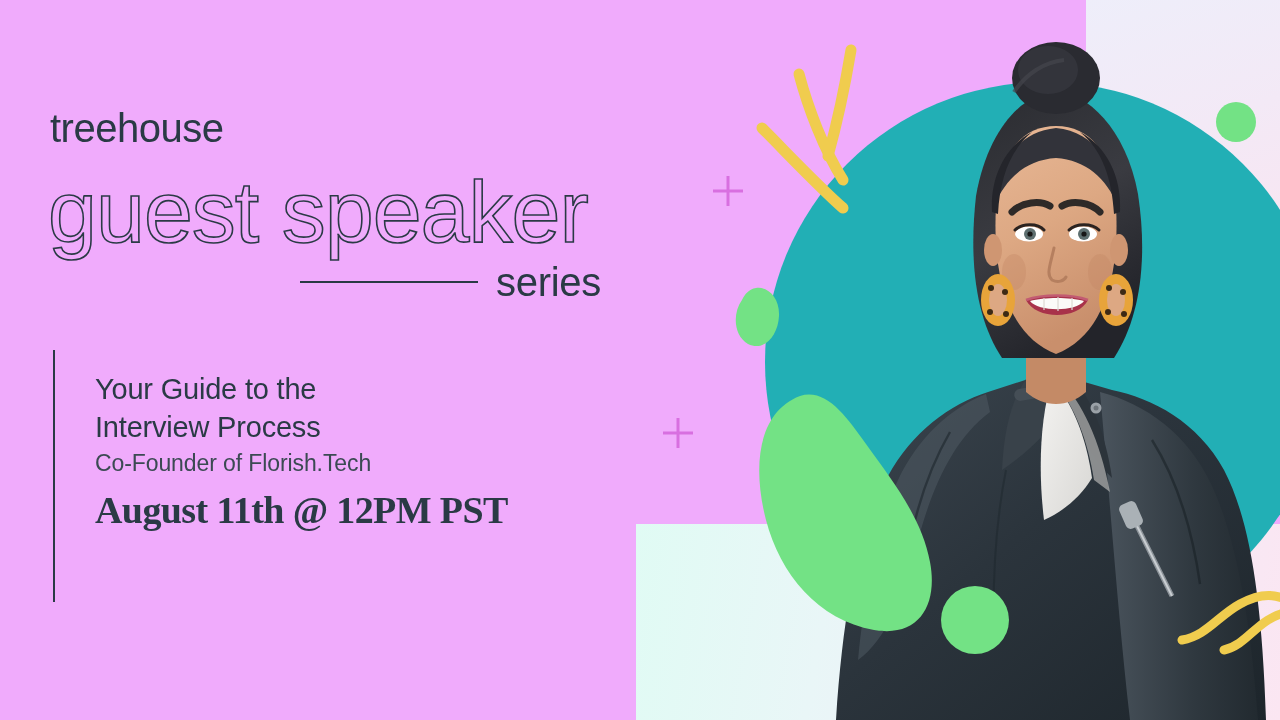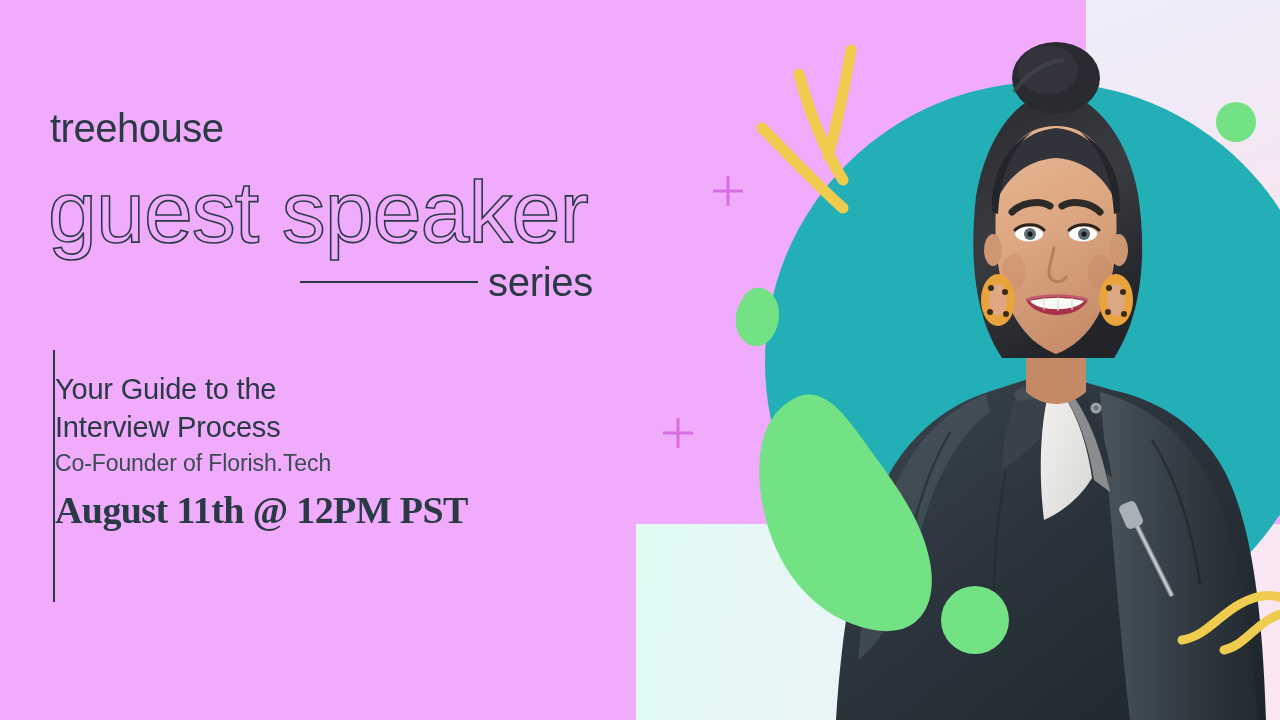--- a/index.html
+++ b/index.html
@@ -115,21 +115,21 @@
   }
 
   .series-row {
     position: absolute;
     left: 300px;
     top: 258px;
     width: 340px;
     height: 48px;
     display: flex;
     align-items: center;
-    gap: 10px;
+    gap: 18px;
   }
   .series-rule {
     width: 178px;
     height: 2px;
     background: #2a3a45;
     flex: none;
   }
   .series-label {
     font-size: 40px;
     font-weight: 400;
@@ -139,20 +139,21 @@
   }
 
   
   .detail-block {
     position: absolute;
     left: 53px;
     top: 350px;
     width: 560px;
     height: 252px;
     border-left: 2px solid #2a3a45;
+    padding-left: 40px;
   }
 
   .talk-title {
     font-size: 29px;
     font-weight: 400;
     line-height: 1.32;
     color: #2a3a45;
     letter-spacing: -0.2px;
     margin-top: 20px;
   }

